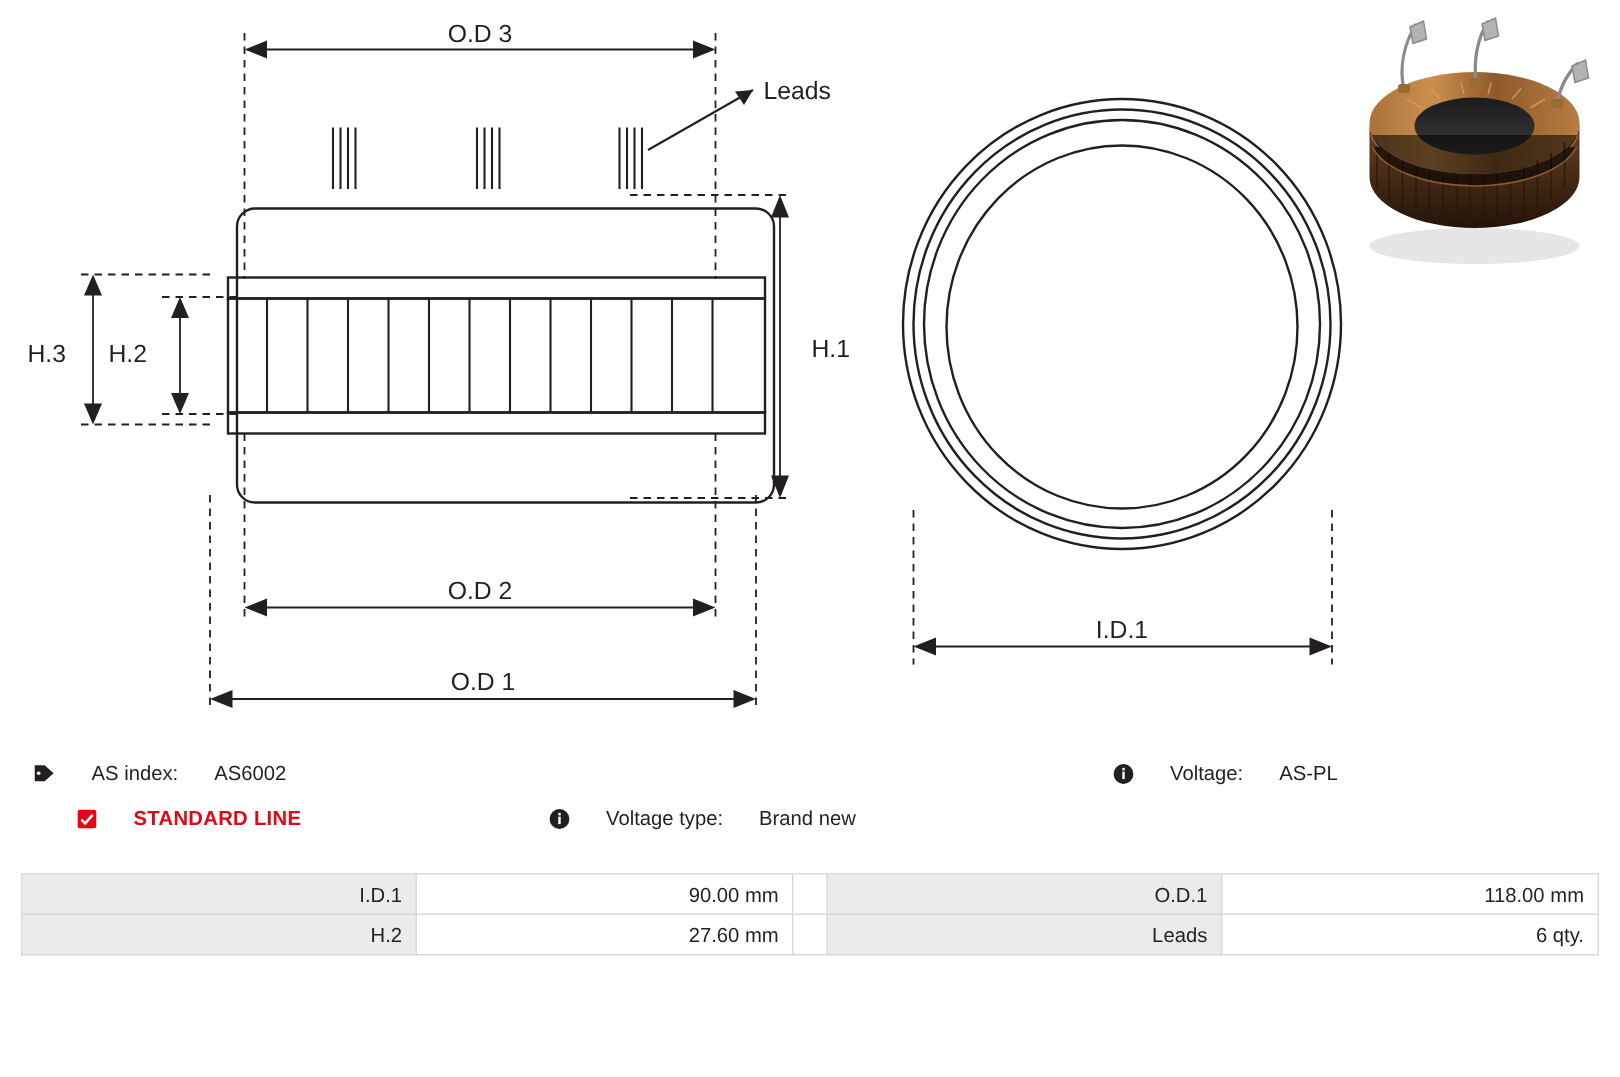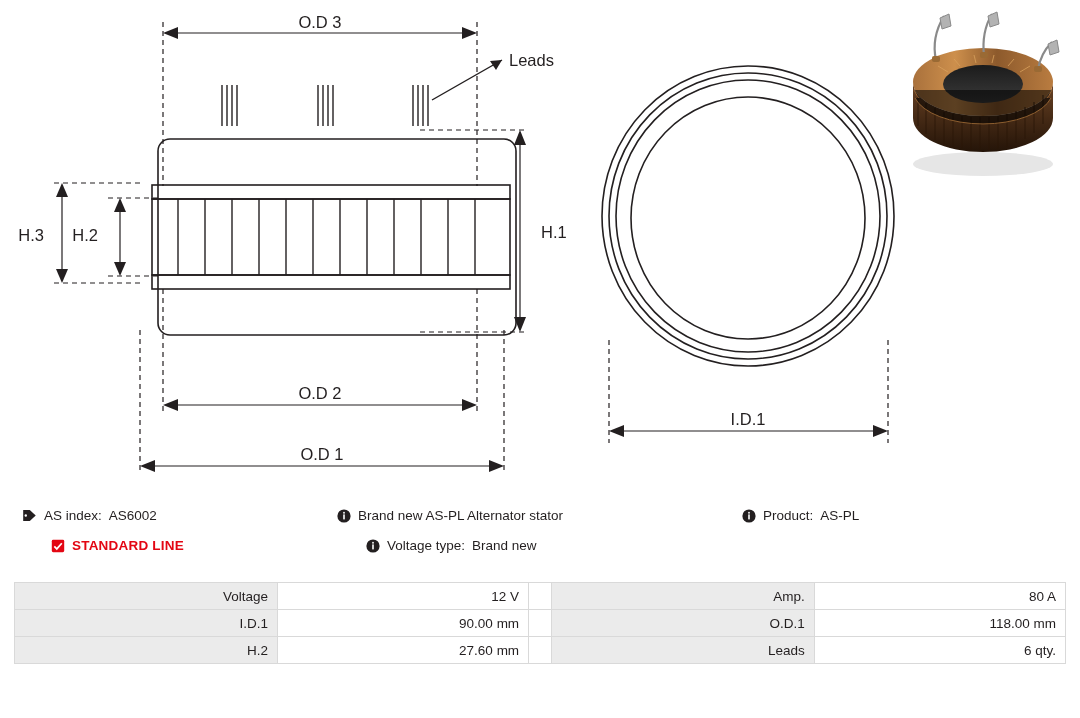--- a/index.html
+++ b/index.html
@@ -25,21 +25,21 @@
   
   .info {
     position:absolute; left:0; top:500px; width:1080px; height:66px;
   }
   .info-row {
     position:absolute; width:1080px; height:28px;
     font-size:13.5px;
   }
   .info-row.r1 { top:8px; }
   .info-row.r2 { top:38px;margin-left:29px; }
-  .cell { position:absolute; display:flex; align-items:center; gap:7px; white-space:nowrap; }
+  .cell { position:absolute; display:flex; align-items:center; gap:24px; white-space:nowrap; }
   .c1 { left:22px; }
   .c2 { left:337px; }
   .c3 { left:742px; }
   .lbl { color:#231f20; }
   .val { font-weight:normal; color:#231f20; }
   .std { color:#e30613; font-weight:bold; letter-spacing:.2px; }
   .ico { display:inline-flex; align-items:center; justify-content:center; }
   .ico svg { display:block; }
 
   
@@ -266,40 +266,30 @@
       <span class="ico">
         <svg width="15" height="13" viewBox="0 0 16 14">
             <path d="M1.2 1.2h7.1l6.4 5.8-6.4 5.8H1.2z" fill="#231f20"></path>
             <circle cx="4" cy="7" r="1.3" fill="#fff"></circle>
           </svg>
       </span>
       <span class="lbl">AS index:</span>
       <span class="val">AS6002</span>
     </div>
 
-    <div class="cell c2">
-      <span class="ico">
-        <svg width="14" height="14" viewBox="0 0 14 14">
-            <circle cx="7" cy="7" r="6.6" fill="#231f20"></circle>
-            <rect x="6.2" y="5.4" width="1.6" height="5" fill="#fff"></rect>
-            <rect x="6.2" y="2.9" width="1.6" height="1.7" fill="#fff"></rect>
-          </svg>
-      </span>
-      <span class="lbl">Brand new AS-PL Alternator stator</span>
-    </div>
 
     <div class="cell c3">
       <span class="ico">
         <svg width="14" height="14" viewBox="0 0 14 14">
             <circle cx="7" cy="7" r="6.6" fill="#231f20"></circle>
             <rect x="6.2" y="5.4" width="1.6" height="5" fill="#fff"></rect>
             <rect x="6.2" y="2.9" width="1.6" height="1.7" fill="#fff"></rect>
           </svg>
       </span>
-      <span class="lbl">Product:</span>
+      <span class="lbl">Voltage:</span>
       <span class="val">AS-PL</span>
     </div>
   </div>
 
   <div class="info-row r2">
     <div class="cell c1">
       <span class="ico">
         <svg width="14" height="14" viewBox="0 0 14 14">
             <rect x="0.8" y="0.8" width="12.4" height="12.4" rx="1.4" fill="#e30613"></rect>
             <path d="M3.3 7.4l2.5 2.5 5-5.6" fill="none" stroke="#fff" stroke-width="1.7"></path>
@@ -318,27 +308,20 @@
       </span>
       <span class="lbl">Voltage type:</span>
       <span class="val">Brand new</span>
     </div>
   </div>
 
 </div>
 
 <table class="specs">
   <tbody>
-    <tr>
-      <td class="k">Voltage</td>
-      <td class="v">12 V</td>
-      <td class="gap"></td>
-      <td class="k">Amp.</td>
-      <td class="v">80 A</td>
-    </tr>
     <tr>
       <td class="k">I.D.1</td>
       <td class="v">90.00 mm</td>
       <td class="gap"></td>
       <td class="k">O.D.1</td>
       <td class="v">118.00 mm</td>
     </tr>
     <tr>
       <td class="k">H.2</td>
       <td class="v">27.60 mm</td>

